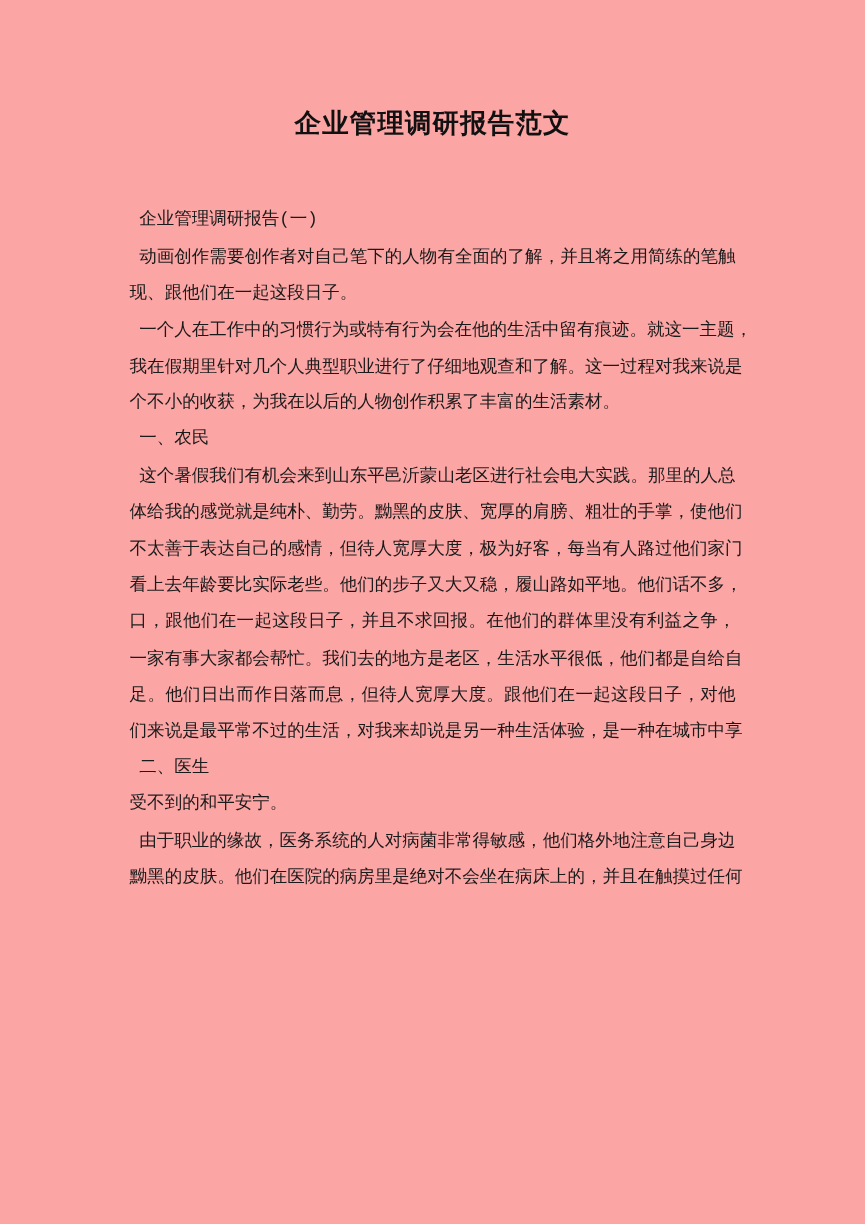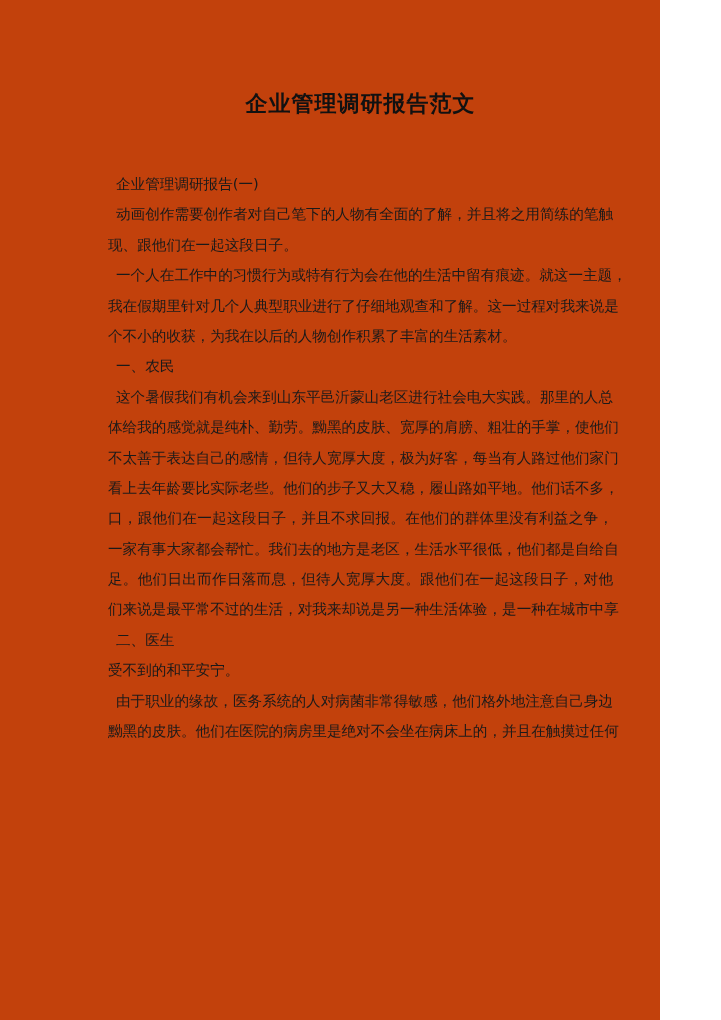--- a/index.html
+++ b/index.html
@@ -1,24 +1,24 @@
 <!DOCTYPE html>
 <html><head>
 <meta charset="utf-8">
 <style>
   html, body { margin: 0; padding: 0; background: #ffffff; }
   body { width: 721px; height: 1020px; overflow: hidden; position: relative;
          font-family: "DejaVu Sans", "Liberation Sans", sans-serif; color: #1a1a1a; }
-  .page { position: absolute; left: 0; top: 0; width: 660px; height: 1020px; background: #c2410c; }
+  .page { position: absolute; left: 0; top: 0; width: 721px; height: 1020px; background: #fca5a5; }
   .title { position: absolute; left: 0; width: 721px; top: 89px; text-align: center;
            font-size: 22px; font-weight: bold; letter-spacing: 1px; color: #111; line-height: 30px; }
   .body-text { position: absolute; left: 108px; top: 169px; width: 505px; font-size: 14.6px;
                line-height: 30.4px; color: #1a1a1a; }
   .line { display: block; white-space: nowrap; height: 30.4px; text-align: justify; text-align-last: justify; }
-  .line.last { text-align-last: left; }
+  .line.last { text-align-last: left; font-family: Liberation Mono, monospace; }
   .indent { padding-left: 8px; }
 </style>
 </head>
 <body>
 
 <div class="page">
   <div class="title">企业管理调研报告范文</div>
   <div class="body-text">
     <span class="line indent last">企业管理调研报告(一)</span>
     <span class="line indent">动画创作需要创作者对自己笔下的人物有全面的了解，并且将之用简练的笔触</span>

